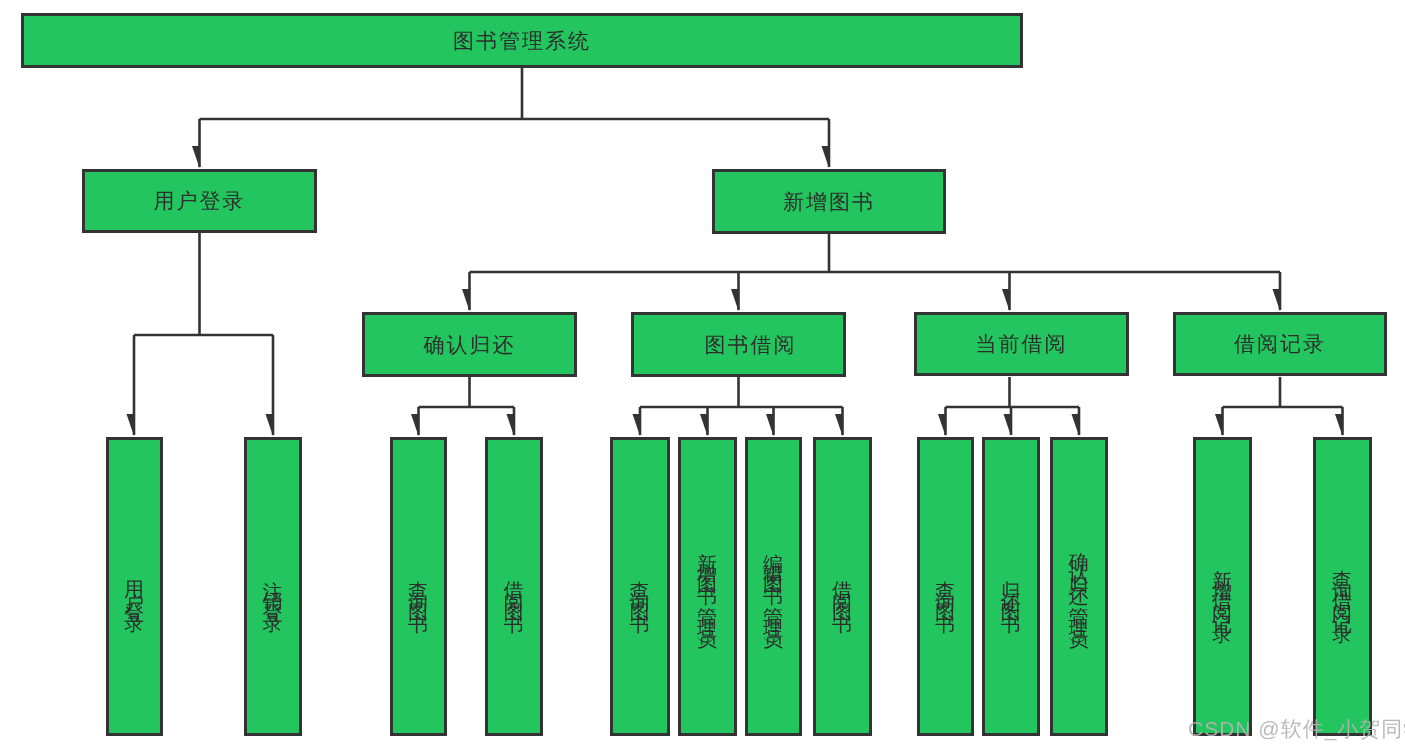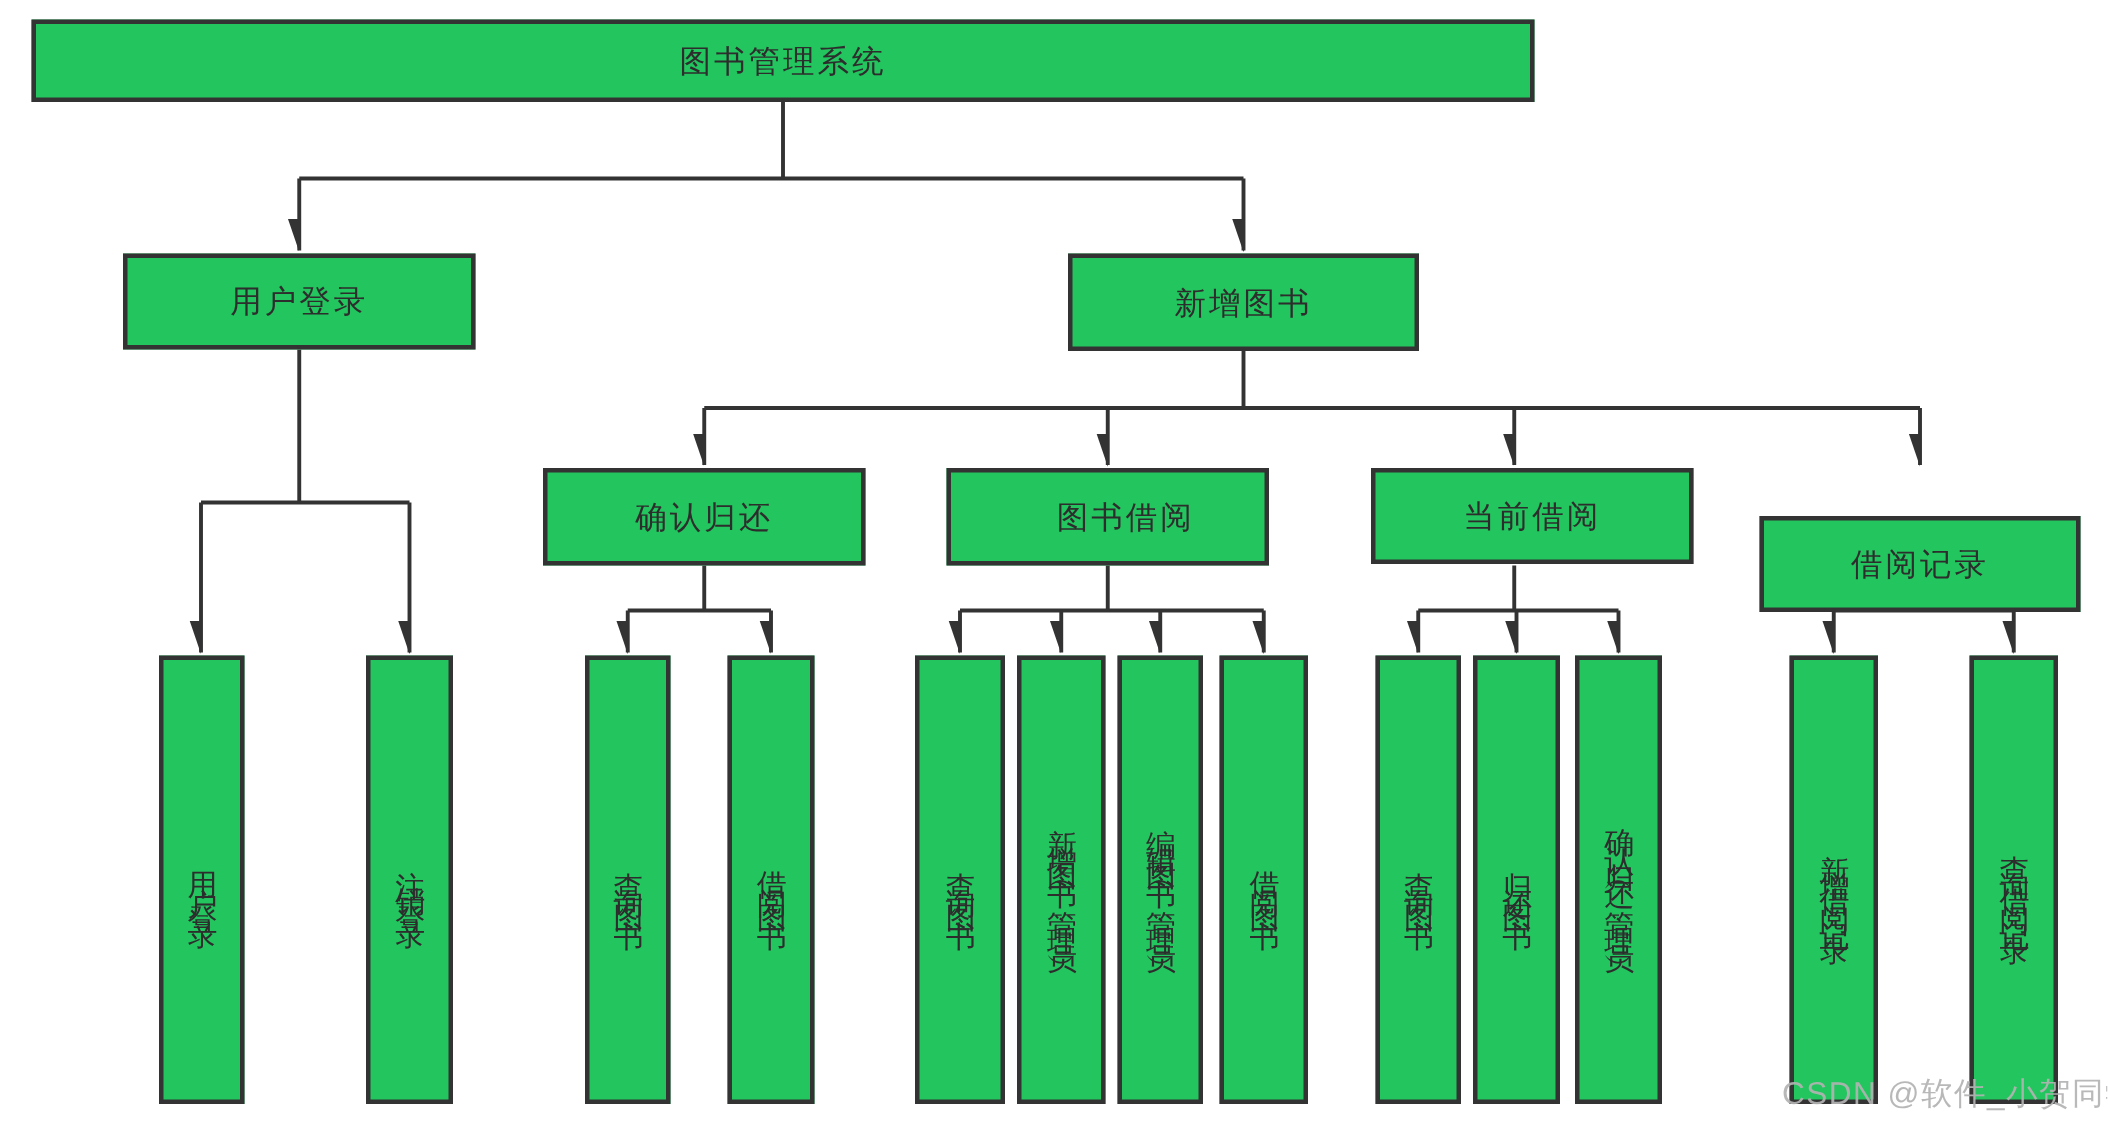--- a/index.html
+++ b/index.html
@@ -115,21 +115,21 @@
 
   <div class="node" style="left:362px;top:312px;width:215px;height:65px;">
     <span class="hlabel">确认归还</span>
   </div>
   <div class="node" style="left:631px;top:312px;width:215px;height:65px;padding-left:24px;">
     <span class="hlabel">图书借阅</span>
   </div>
   <div class="node" style="left:902px;top:312px;width:215px;height:64px;margin-left:12px;">
     <span class="hlabel">当前借阅</span>
   </div>
-  <div class="node" style="left:1173px;top:312px;width:214px;height:64px;margin-top:32px;">
+  <div class="node" style="left:1173px;top:312px;width:214px;height:64px;">
     <span class="hlabel">借阅记录</span>
   </div>
 
   <div class="node leaf" style="left:106px;width:57px;">
     <span class="vlabel">用户登录</span>
   </div>
   <div class="node leaf" style="left:244px;width:58px;">
     <span class="vlabel">注销登录</span>
   </div>
 

